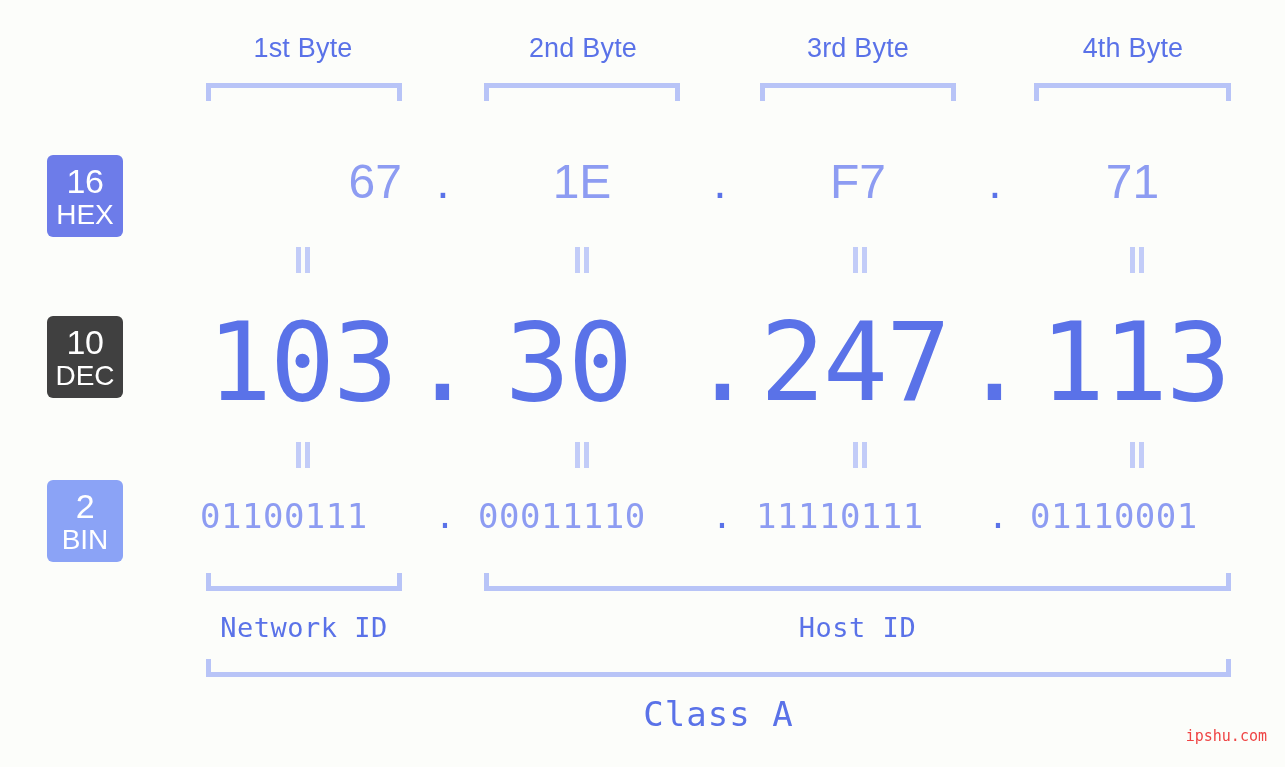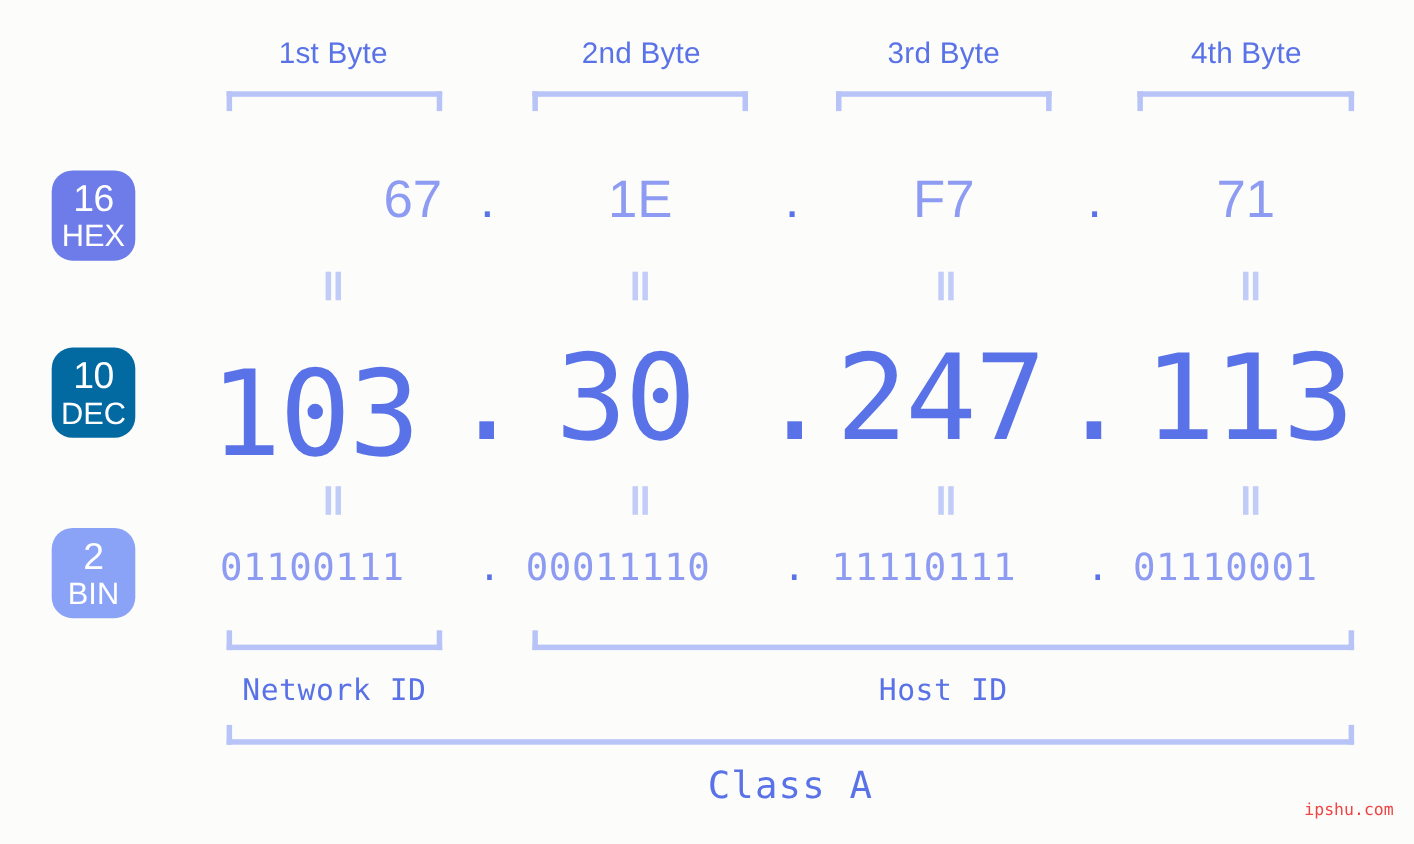--- a/index.html
+++ b/index.html
@@ -46,21 +46,21 @@
     border-right: 5px solid #b8c4f7;
     height: 18px;
   }
 
   
   .badge {
     position: absolute;
     left: 47px;
     width: 76px;
     height: 82px;
-    border-radius: 19px;
+    border-radius: 6px;
     color: #ffffff;
     display: flex;
     flex-direction: column;
     align-items: center;
     justify-content: center;
     font-family: "Liberation Sans", sans-serif;
     line-height: 1;
   }
   .badge .num {
     font-size: 34px;
@@ -210,26 +210,26 @@
     </div>
   <div class="eq" style="left:851px;top:247px;">
       <i></i>
       <i></i>
     </div>
   <div class="eq" style="left:1128px;top:247px;">
       <i></i>
       <i></i>
     </div>
 
-  <div class="badge" style="top:316px;background:#0369a1;">
+  <div class="badge" style="top:316px;background:#404040;">
     <span class="num">10</span>
     <span class="sub">DEC</span>
   </div>
 
-  <div class="dec-val" style="left:191px;margin-top:15px;">103</div>
+  <div class="dec-val" style="left:207px;">103</div>
   <div class="dec-val" style="left:410px;">.</div>
   <div class="dec-val" style="left:505px;">30</div>
   <div class="dec-val" style="left:690px;">.</div>
   <div class="dec-val" style="left:760px;">247</div>
   <div class="dec-val" style="left:962px;">.</div>
   <div class="dec-val" style="left:1040px;">113</div>
 
   <div class="eq" style="left:294px;top:442px;">
       <i></i>
       <i></i>

